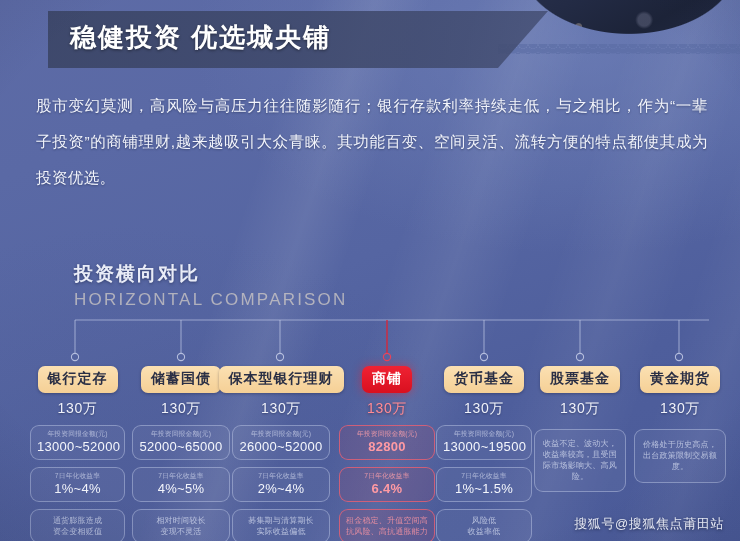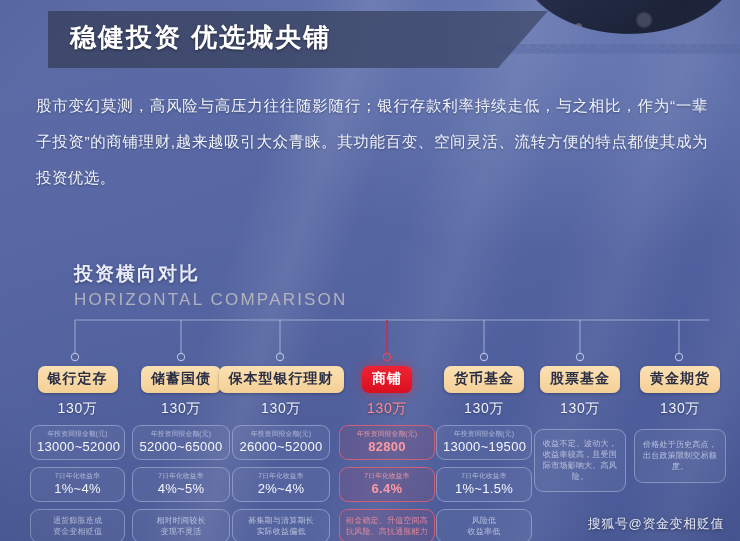--- a/index.html
+++ b/index.html
@@ -390,15 +390,15 @@
       <div class="amount">130万</div>
       <div class="box note" style="width:92px;height:54px;margin-top:11px;">
         <div class="txt">价格处于历史高点，<br>出台政策限制交易额<br>度。</div>
       </div>
     </div>
 
   </div>
 
   <div class="vignette"></div>
 
-  <div class="watermark">搜狐号@资金变相贬值</div>
+  <div class="watermark">搜狐号@搜狐焦点莆田站</div>
 
 </div>
 
 </body></html>

